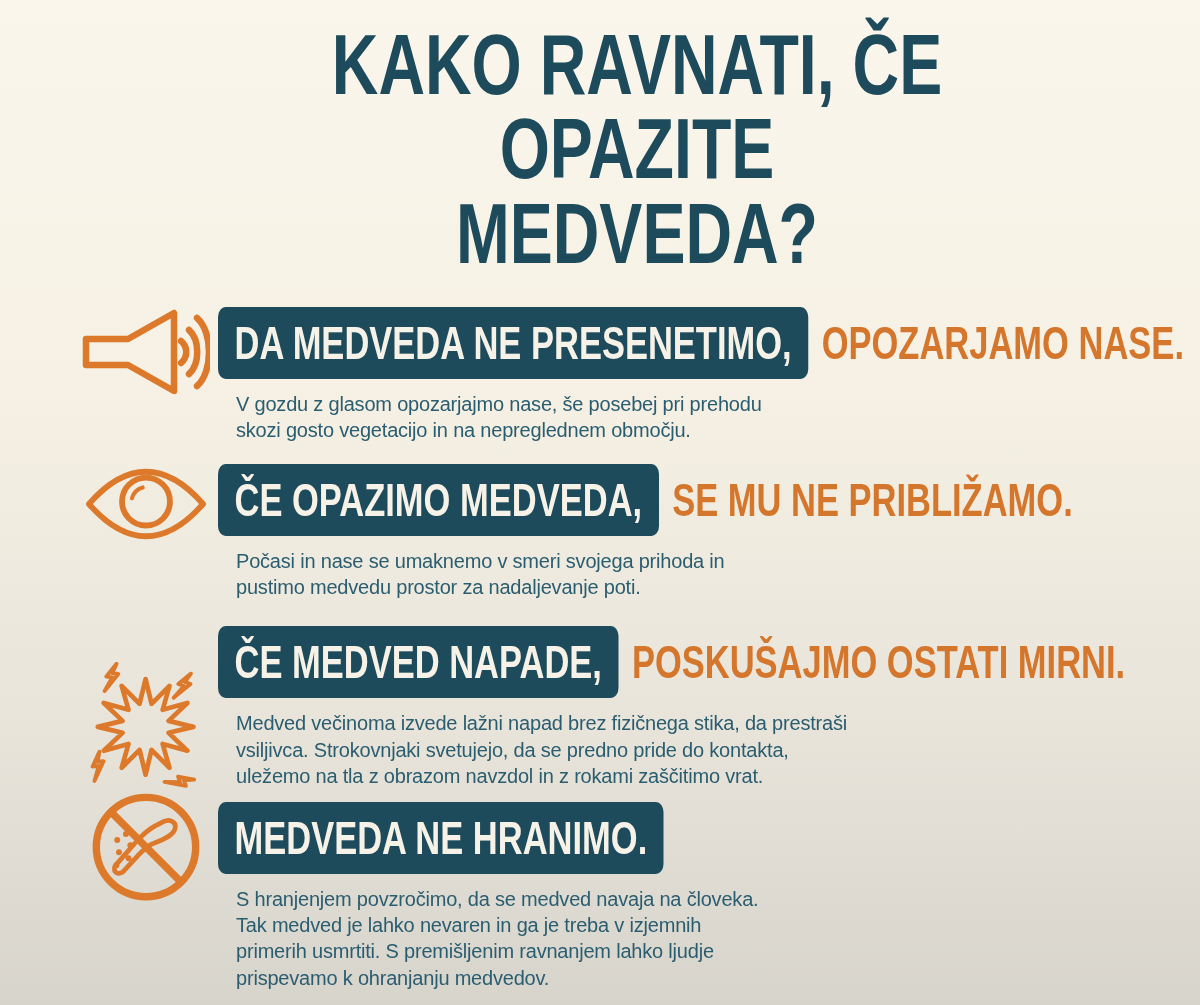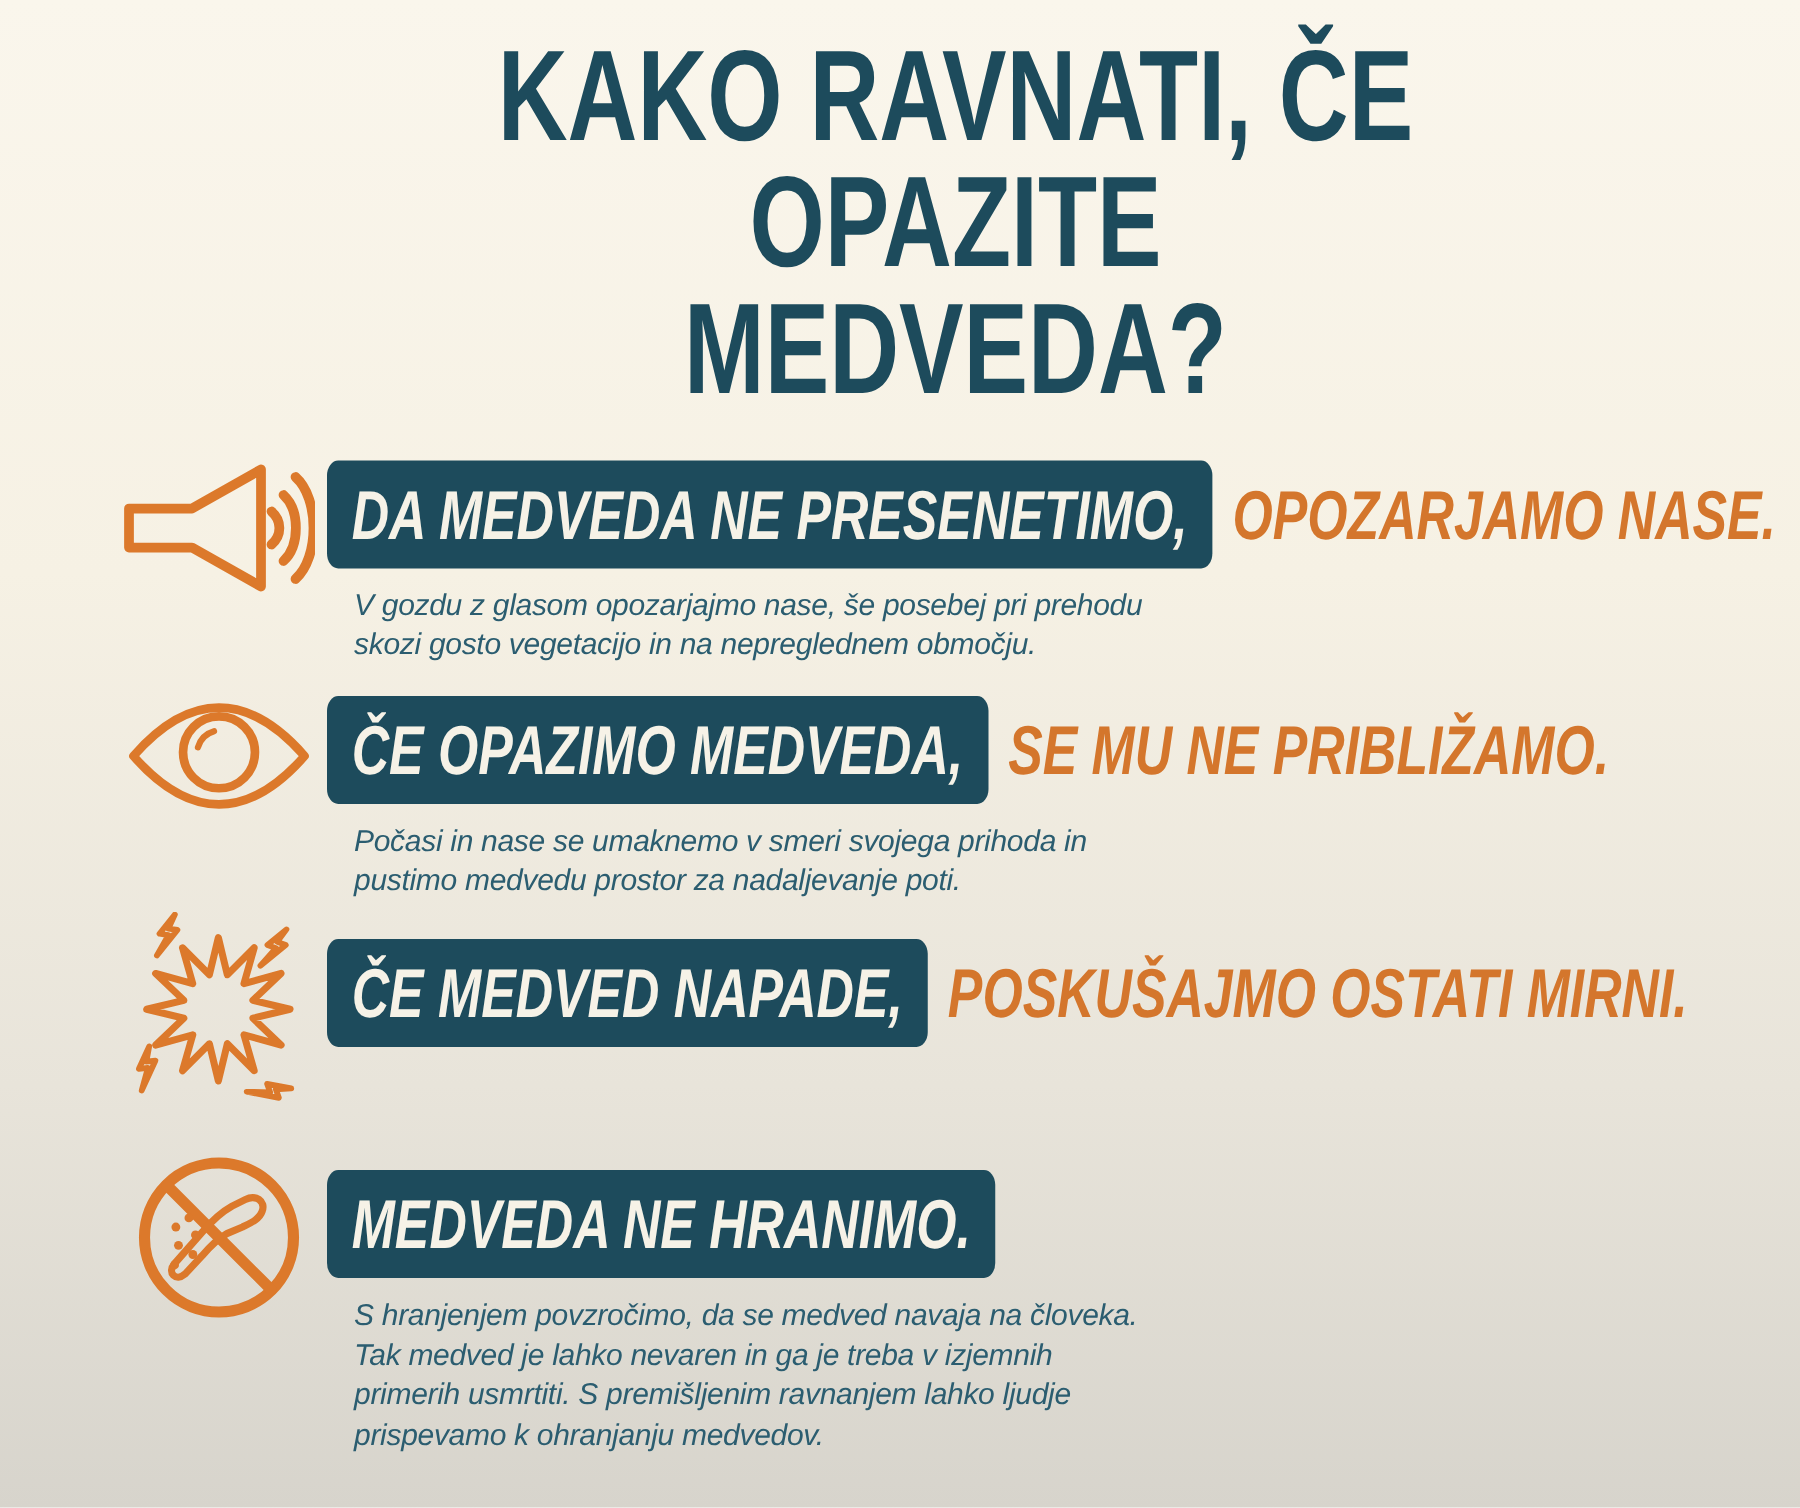--- a/index.html
+++ b/index.html
@@ -24,23 +24,23 @@
     text-align:center;
     font-size:86px;font-weight:700;line-height:0.98;letter-spacing:0px;
     color:var(--teal-dark);
     white-space:pre-line;
     transform:scaleX(0.75);transform-origin:center top;
     margin-bottom:32px;
   }
   .row{display:flex;align-items:flex-start;}
   .row-1{margin-bottom:20px;}
   .row-2{margin-bottom:26px;}
-  .row-3{margin-bottom:44px;}
+  .row-3{margin-bottom:12px;align-items:flex-end;}
   .icon-cell{width:144px;flex-shrink:0;display:flex;justify-content:center;}
-  .content{flex:1;min-width:0;font-style:italic;}
+  .content{flex:1;min-width:0;}
   .heading-line{
     display:flex;align-items:center;white-space:nowrap;
     transform:scaleX(0.75);transform-origin:left center;
   }
   .badge{
     display:inline-block;
     background:var(--teal-dark);
     color:var(--badge-text);
     font-size:46px;font-weight:700;line-height:1;
     padding:13px 22px;border-radius:10px;
@@ -118,20 +118,23 @@
           <path d="M22 106 L10 121 L17 122 L8 138 L24 118 L17 117 Z" transform="rotate(-14 16 122)"></path>
           <path d="M118 124 L106 139 L113 140 L104 156 L120 136 L113 135 Z" transform="rotate(62 112 140)"></path>
         </g>
       </svg>
     </div>
     <div class="content">
       <div class="heading-line">
         <span class="badge">ČE MEDVED NAPADE,</span>
         <span class="highlight">POSKUŠAJMO OSTATI MIRNI.</span>
       </div>
+      <p class="body-text">Medved večinoma izvede lažni napad brez fizičnega stika, da prestraši
+vsiljivca. Strokovnjaki svetujejo, da se predno pride do kontakta,
+uležemo na tla z obrazom navzdol in z rokami zaščitimo vrat.</p>
     </div>
   </div>
 
   <div class="row">
     <div class="icon-cell mt-feed">
       <svg width="122" height="122" viewBox="0 0 140 140" fill="none" stroke="#dc792b" stroke-width="8.5" stroke-linejoin="round" stroke-linecap="round">
         <circle cx="70" cy="70" r="57"></circle>
         <path d="M30 30 L110 110"></path>
         <path d="M44 98 C37 104 30 97 36 90 L57 66 C63 59 71 51 80 46 L90 41 C98 37 106 42 103 50 C101 56 94 59 88 62 L76 67 C69 71 63 77 57 84 Z" stroke-width="5.5"></path>
         <g fill="#dc792b" stroke="none">

